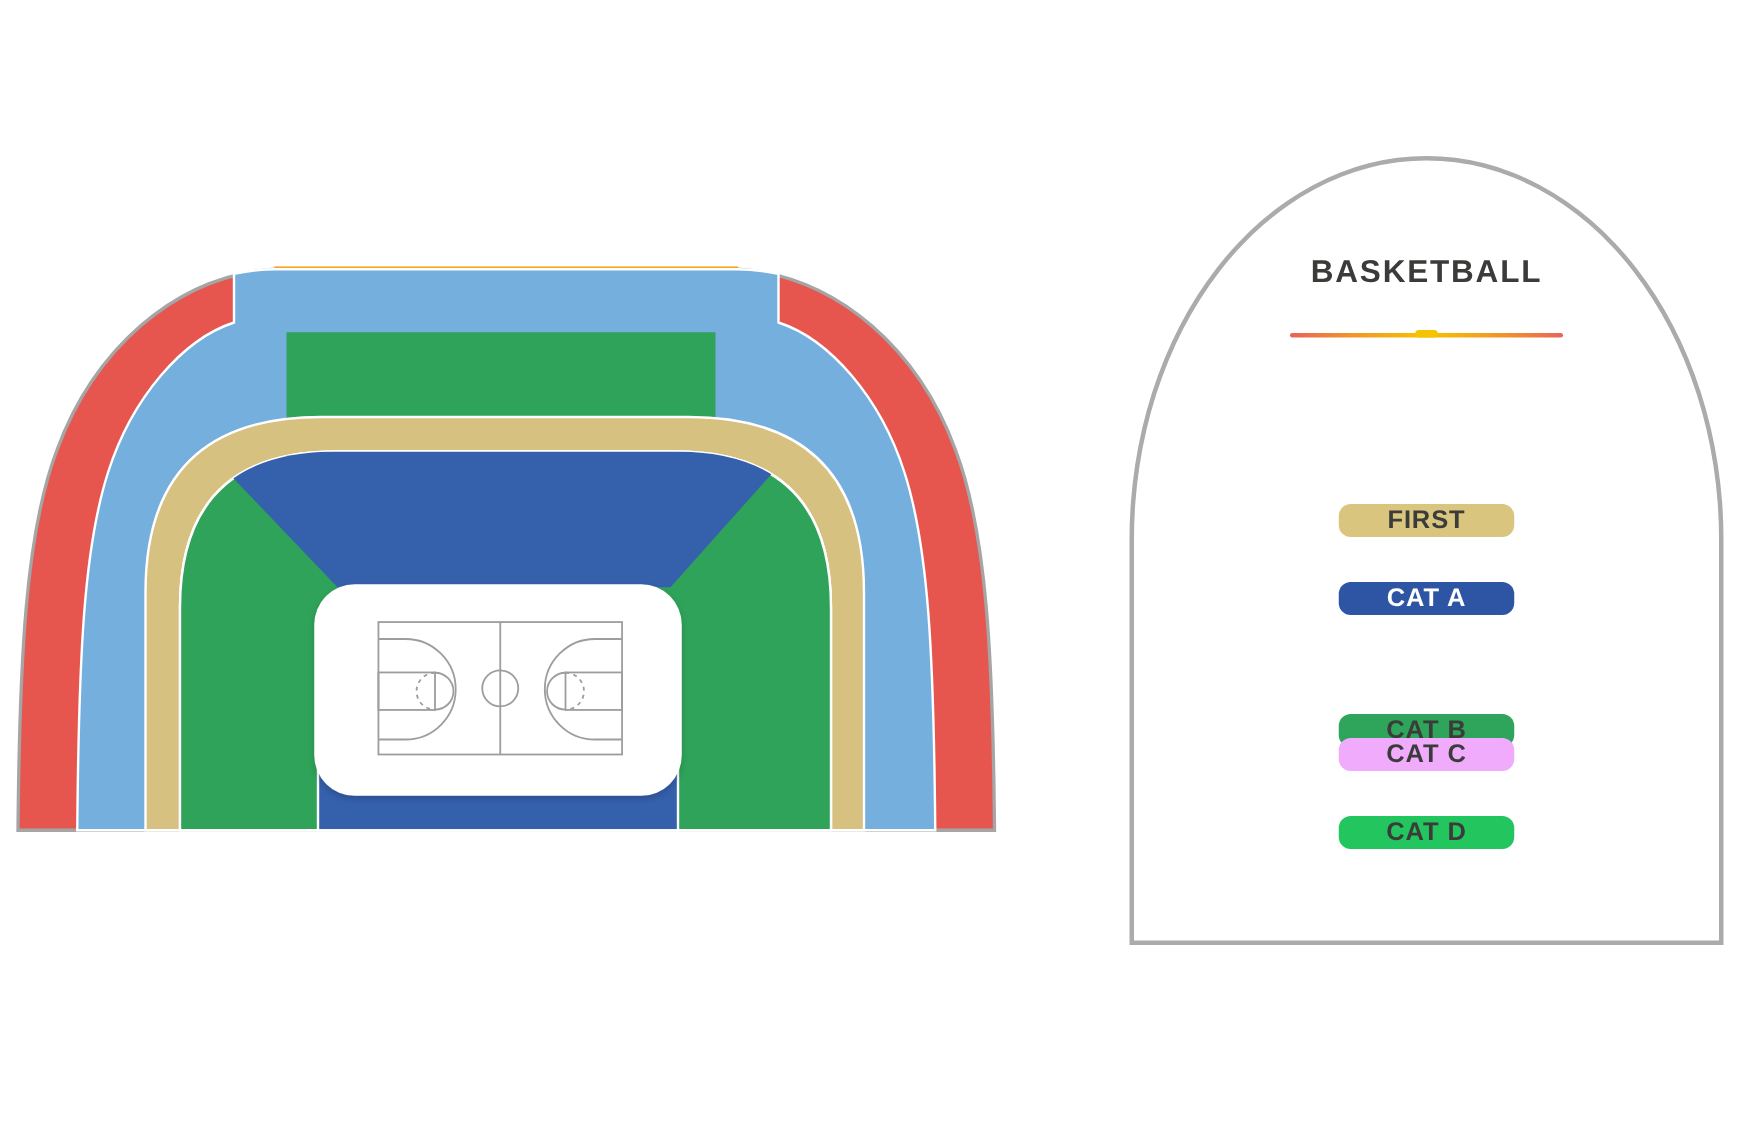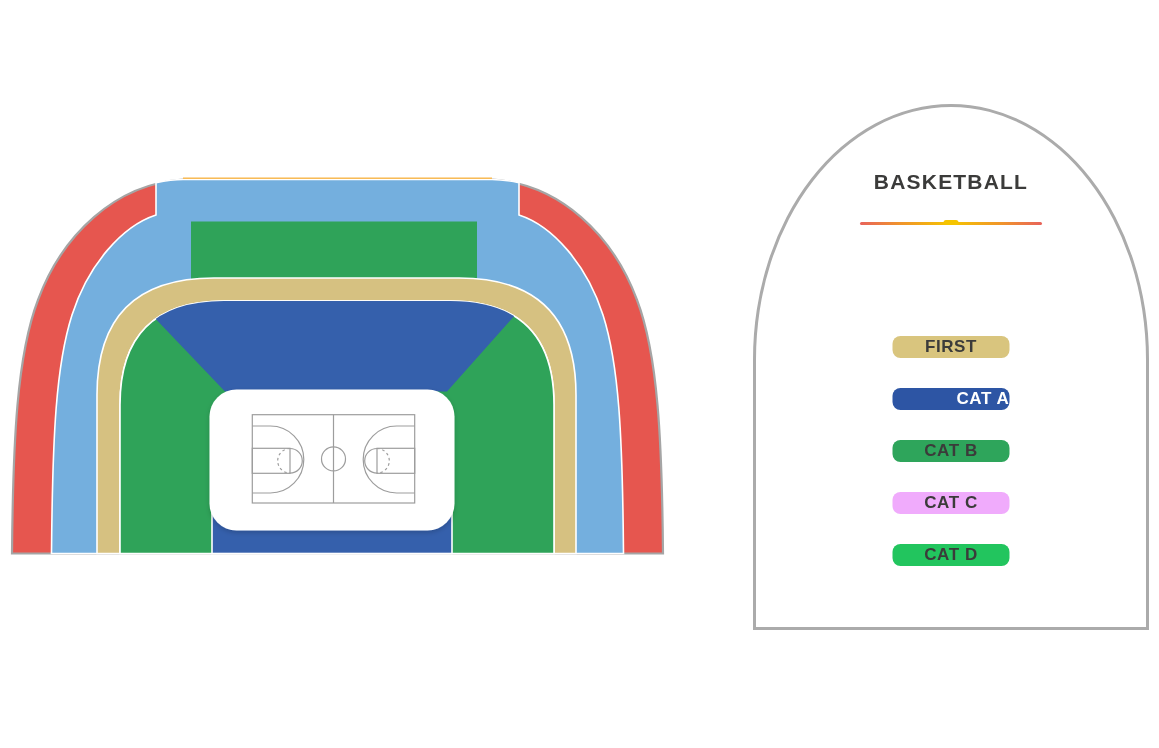--- a/index.html
+++ b/index.html
@@ -33,21 +33,21 @@
   .venue-name{
     position:absolute;top:134px;left:0;width:100%;text-align:center;
     font-size:14px;font-weight:700;line-height:18px;color:#3B3B3A;letter-spacing:0.3px;
   }
   .badge{
     position:absolute;left:50%;transform:translateX(-50%);
     width:117px;height:22px;border-radius:8px;
     text-align:center;line-height:22px;font-size:17px;font-weight:700;letter-spacing:0.6px;
     cursor:pointer;
   }
-  .badge-0{top:229px;} .badge-1{top:281px;text-align:right;} .badge-2{top:333px;} .badge-3{top:385px;} .badge-4{top:437px;}
+  .badge-0{top:229px;} .badge-1{top:281px;} .badge-2{top:333px;} .badge-3{top:385px;} .badge-4{top:437px;}
 </style>
 </head>
 <body>
 
 <div id="canvas">
 
   <svg id="stadium-svg" width="1159" height="748" viewBox="0 0 1159 748">
     <defs>
       <clipPath id="innerClip">
         <path d="M 120 553.5 L 120 405 Q 120 301 224 301 L 450 301 Q 554 301 554 405 L 554 553.5 Z"></path>
@@ -109,18 +109,18 @@
 
   <div class="legend-card">
 
     <div class="legend-title">BASKETBALL</div>
 
     <div class="legend-divider"></div>
 
 
     <div class="badge badge-0" style="background: rgb(217, 197, 126); color: rgb(59, 59, 58);">FIRST</div>
     <div class="badge badge-1" style="background: rgb(45, 85, 164); color: rgb(255, 255, 255);">CAT A</div>
-    <div class="badge badge-2" style="background: rgb(46, 165, 91); color: rgb(59, 59, 58);">CAT B</div>
+    <div class="badge badge-2" style="background: rgb(46, 165, 91); color: rgb(59, 59, 58); margin-top: 36px;">CAT B</div>
     <div class="badge badge-3" style="background: #f0abfc; color: rgb(59, 59, 58);">CAT C</div>
     <div class="badge badge-4" style="background: #22c55e; color: rgb(59, 59, 58);">CAT D</div>
   </div>
 
 </div>
 
 </body></html>

